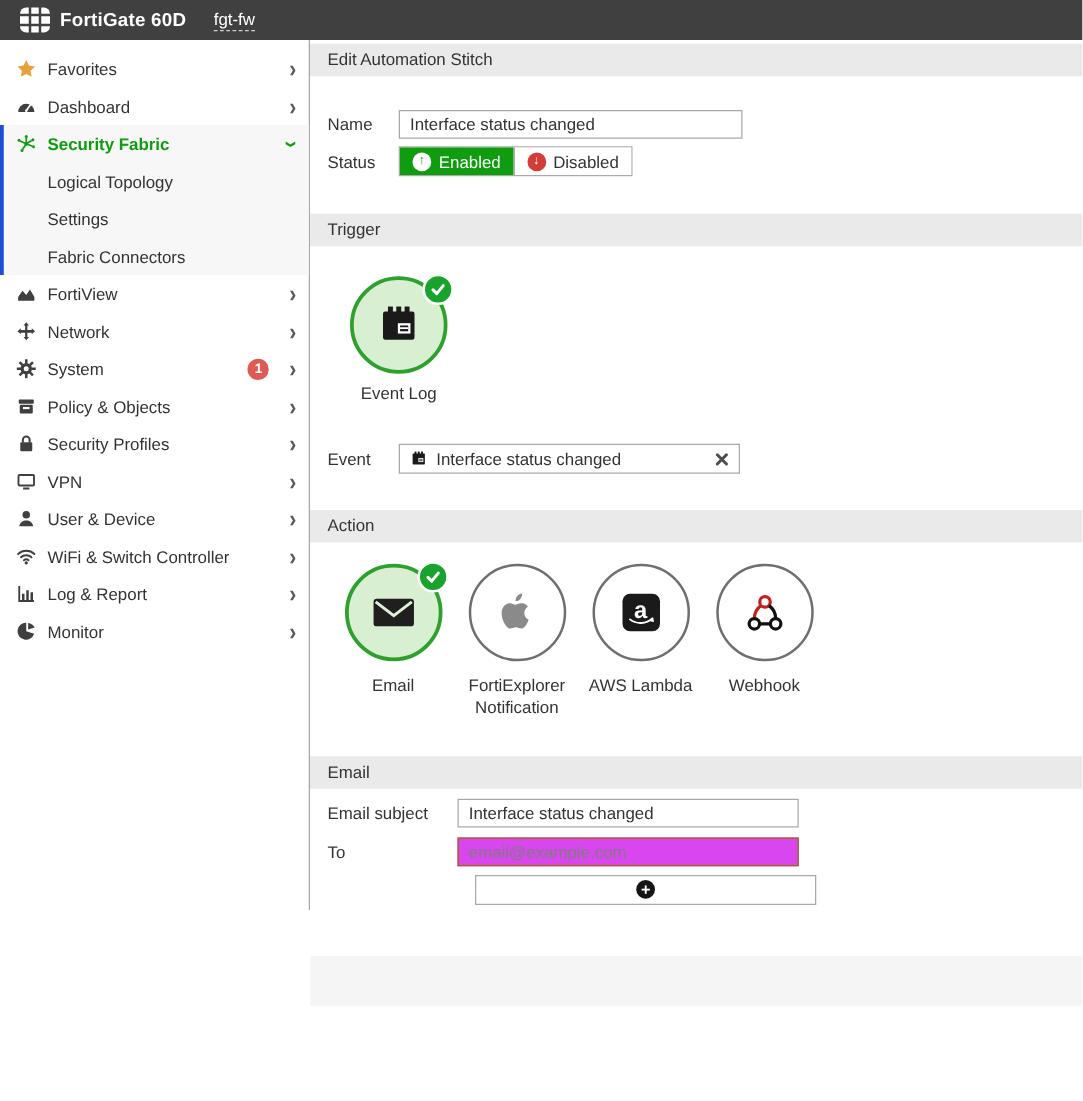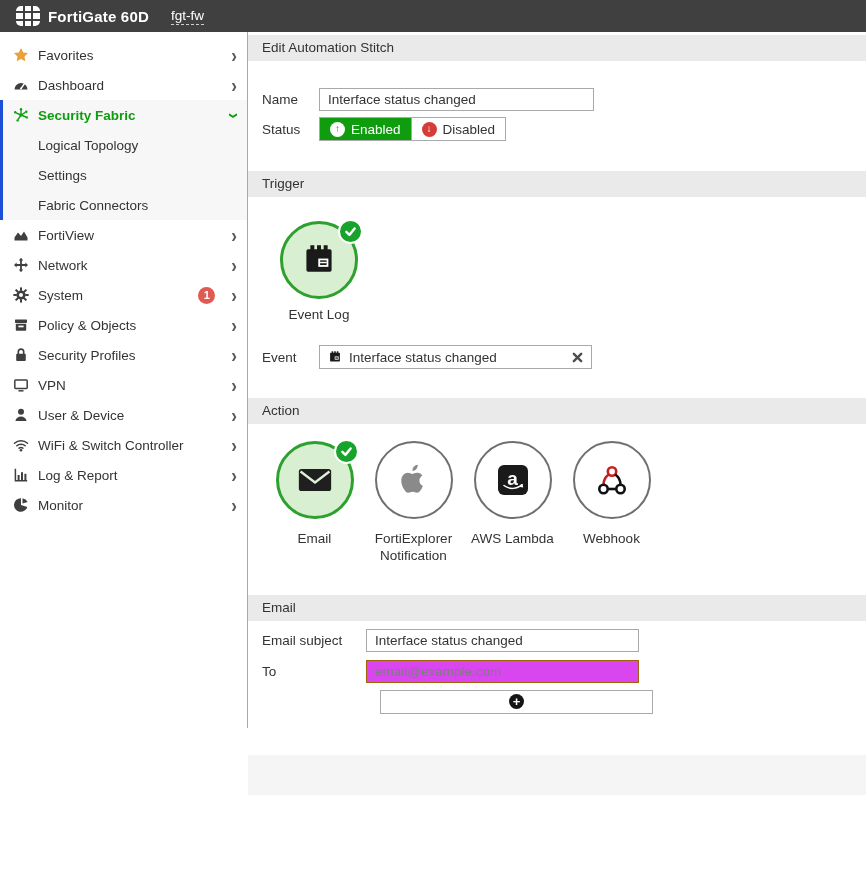--- a/index.html
+++ b/index.html
@@ -59,21 +59,21 @@
   .circ-dn { background:#d43c38; color:#fff; }
 
   
   .bar-trigger { margin-top:30px; }
   .trigger-wrap { margin:24px 0 0 32px; width:78px; position:relative; }
   .big-circle { width:78px; height:78px; border-radius:50%; background:#fff; border:2px solid #6f6f6f; display:flex; align-items:center; justify-content:center; cursor:pointer; position:relative; }
   .big-circle.selected { border:3px solid #2da02d; background:#d9efd2; }
   .check-badge { position:absolute; top:-5px; right:-8px; width:25px; height:25px; border-radius:50%; background:#17a32c; border:2px solid #fff; display:flex; align-items:center; justify-content:center; }
   .circle-label { margin:8px 0 0 11px; width:120px; text-align:center; font-size:13.5px; }
 
-  .event-row { margin-top:23px;align-items:center; }
+  .event-row { margin-top:33px;align-items:center; }
   .tagfield { width:273px; height:24px; border:1px solid #a9a9a9; display:flex; align-items:center; padding:0 8px; gap:7px; background:#fff; }
   .tagfield .xwrap { margin-left:auto; cursor:pointer; display:flex; }
 
   .bar-action { margin-top:29px; }
   .actions { display:flex; padding-left:17px; margin-top:17px; }
   .action-col { width:99px; display:flex; flex-direction:column; align-items:center; }
   .action-col .circle-label2 { margin-top:12px; font-size:13.5px; text-align:center; line-height:1.25; }
 
   .aws-box { width:30px; height:30px; background:#1a1a1a; border-radius:6px; position:relative; display:flex; align-items:center; justify-content:center; }
   .aws-box .a { color:#fff; font-weight:bold; font-size:19px; line-height:1; margin-top:-4px; }

